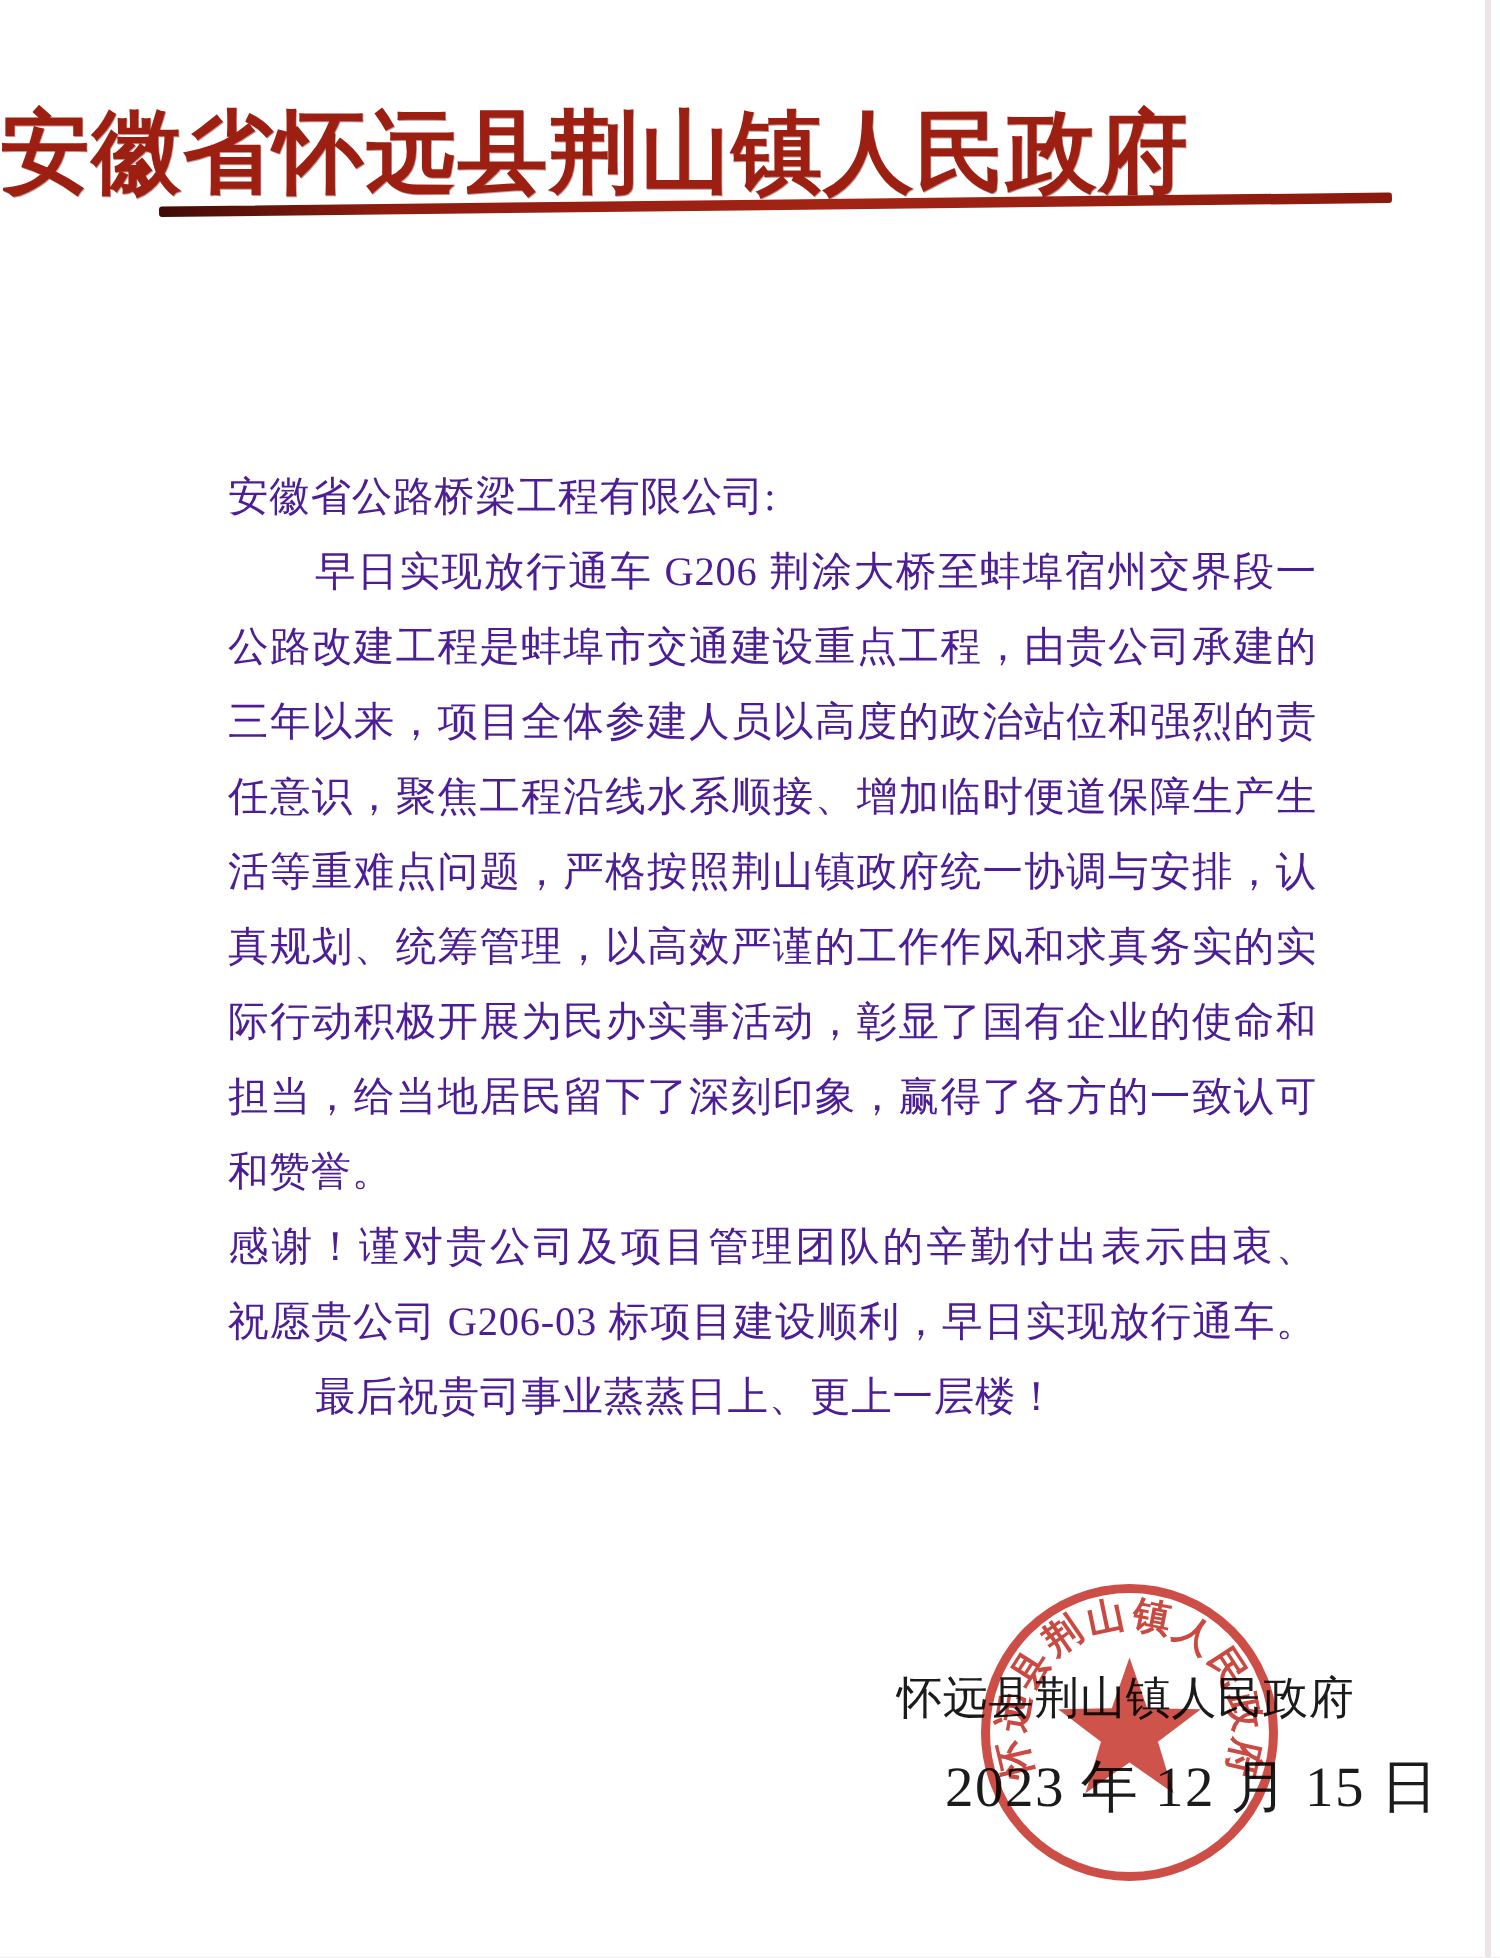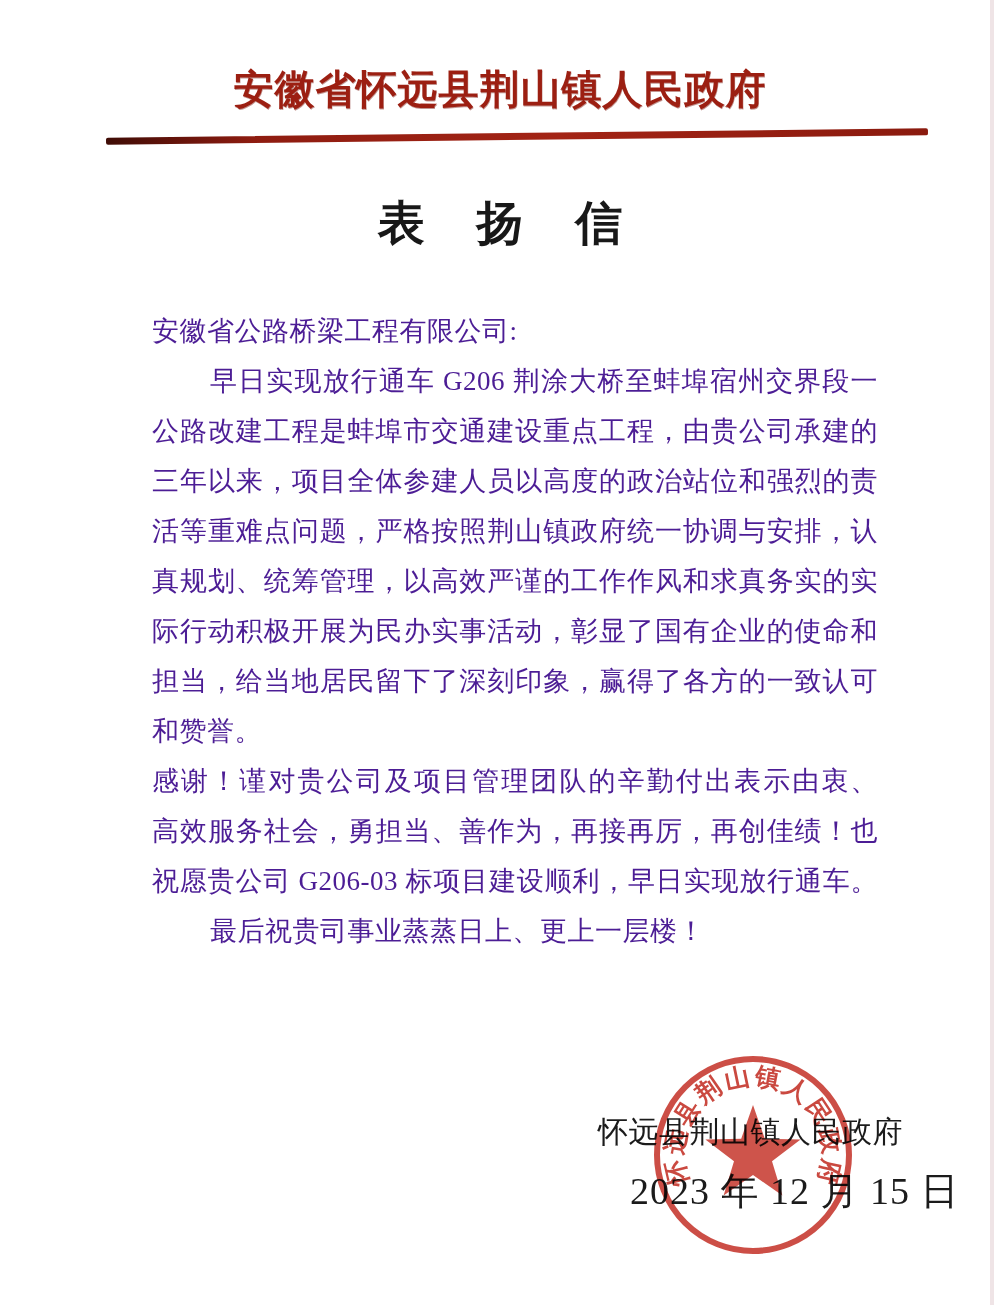--- a/index.html
+++ b/index.html
@@ -16,22 +16,21 @@
   .page-edge {
     position: absolute;
     right: 6px; top: 0;
     width: 4px; height: 100%;
     background: rgba(225, 205, 210, 0.55);
   }
   .header-title {
     position: absolute;
     top: 62px; left: 0;
     width: 100%;
-    text-align: center;
-    font-size: 40px;
+    font-size: 60px;
     font-weight: bold;
     letter-spacing: 1px;
     color: #9c1f12;
     text-shadow: 0.5px 0.5px 0 rgba(120,20,10,0.45);
     white-space: nowrap;
   }
   .header-rule {
     position: absolute;
     top: 133px; left: 106px;
     width: 822px; height: 7px;
@@ -104,34 +103,33 @@
 <body>
 
 <div class="page">
 
   <div class="page-edge"></div>
 
   <div class="header-title">安徽省怀远县荆山镇人民政府</div>
 
   <div class="header-rule"></div>
 
-  <div class="doc-title">表 扬 信</div>
 
   <div class="letter-body">
     <div class="body-line">安徽省公路桥梁工程有限公司:</div>
     <div class="body-line indent fill">早日实现放行通车 G206 荆涂大桥至蚌埠宿州交界段一级</div>
     <div class="body-line fill">公路改建工程是蚌埠市交通建设重点工程，由贵公司承建的</div>
     <div class="body-line fill">三年以来，项目全体参建人员以高度的政治站位和强烈的责</div>
+    <div class="body-line fill">任意识，聚焦工程沿线水系顺接、增加临时便道保障生产生</div>
     <div class="body-line fill">活等重难点问题，严格按照荆山镇政府统一协调与安排，认</div>
     <div class="body-line fill">真规划、统筹管理，以高效严谨的工作作风和求真务实的实</div>
     <div class="body-line fill">际行动积极开展为民办实事活动，彰显了国有企业的使命和</div>
     <div class="body-line fill">担当，给当地居民留下了深刻印象，赢得了各方的一致认可</div>
     <div class="body-line">和赞誉。</div>
     <div class="body-line fill">感谢！谨对贵公司及项目管理团队的辛勤付出表示由衷、</div>
-    <div class="body-line fill">高效服务社会，勇担当、善作为，再接再厉，再创佳绩！也</div>
     <div class="body-line fill">祝愿贵公司 G206-03 标项目建设顺利，早日实现放行通车。</div>
     <div class="body-line indent">最后祝贵司事业蒸蒸日上、更上一层楼！</div>
   </div>
 
   <div class="signature-org">怀远县荆山镇人民政府</div>
 
   <div class="signature-date">2023 年 12 月 15 日</div>
 
   <svg class="official-seal" viewBox="0 0 210 210" width="210" height="210">
 

